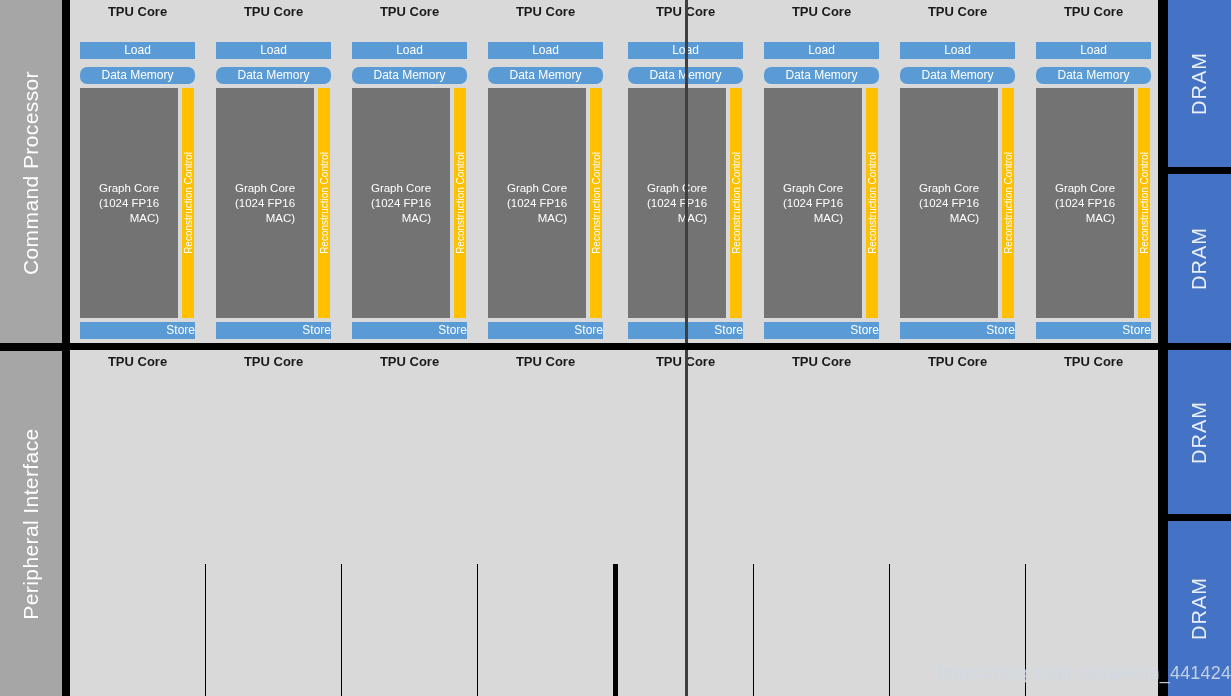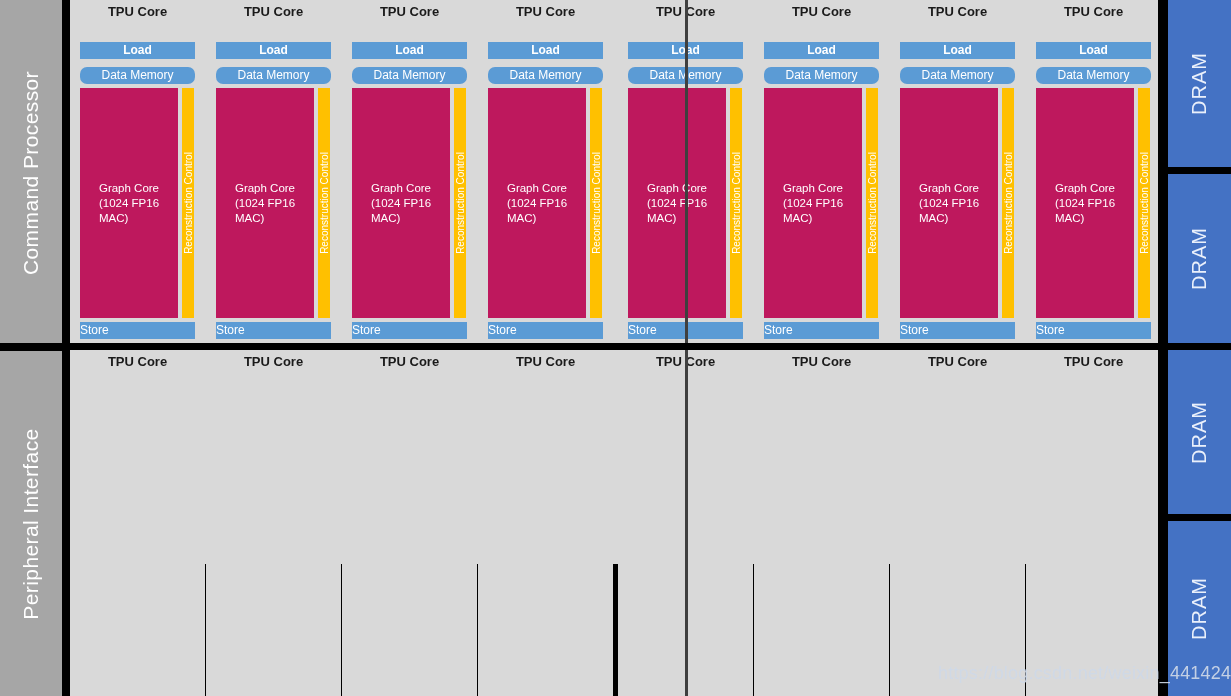--- a/index.html
+++ b/index.html
@@ -109,49 +109,49 @@
     right: 10px;
     background: #5b9bd5;
     color: #ffffff;
     font-size: 12px;
     text-align: center;
     line-height: 17px;
     height: 17px;
     overflow: hidden;
     white-space: nowrap;
   }
-  .bar-load   { top: 42px; font-weight: bold; }
+  .bar-load   { top: 42px; }
   .bar-dmem   { top: 67px; border-radius: 7px; }
 
   .bar-store {
     position: absolute;
     left: 10px;
     right: 10px;
     height: 17px;
     line-height: 17px;
     background: #5b9bd5;
     color: #ffffff;
     font-size: 12px;
-    text-align: left;
+    text-align: right;
     white-space: nowrap;
   }
   .row-a .bar-store { top: 322px; }
 
   
   .graph-core {
     position: absolute;
     left: 10px;
-    background: #be185d;
+    background: #737373;
     color: #ffffff;
     font-size: 11.5px;
     line-height: 15px;
     display: flex;
     align-items: center;
     justify-content: center;
-    text-align: left;
+    text-align: right;
     overflow: hidden;
   }
   .row-a .graph-core { top: 88px; height: 230px; right: 27px; }
 
   .graph-core span { display: block; padding: 0 2px; }
 
   
   .recon {
     position: absolute;
     width: 12px;

